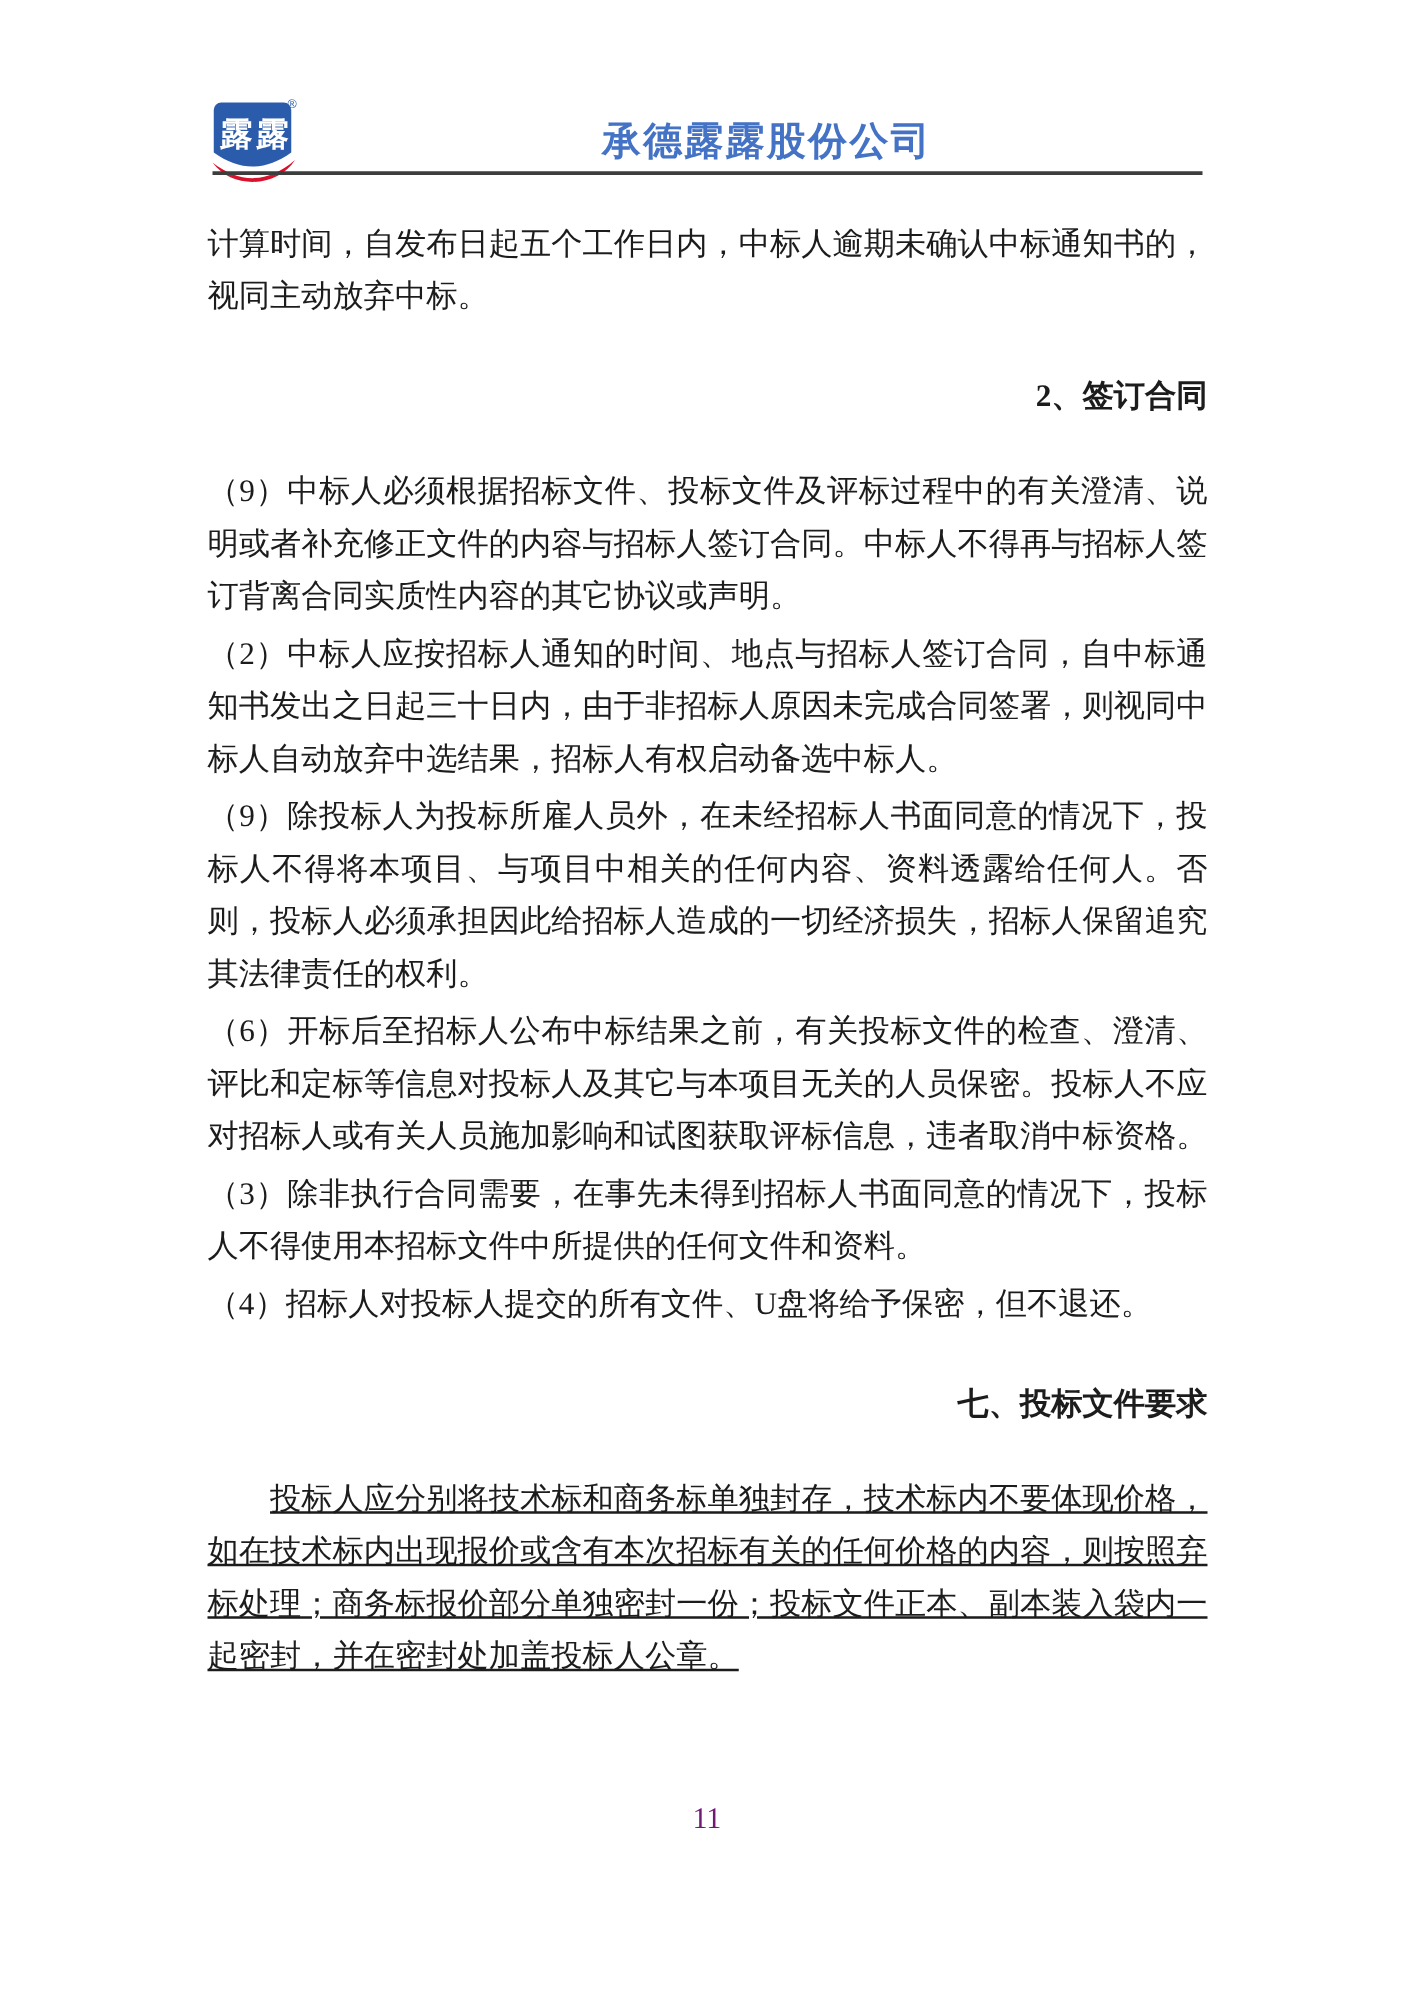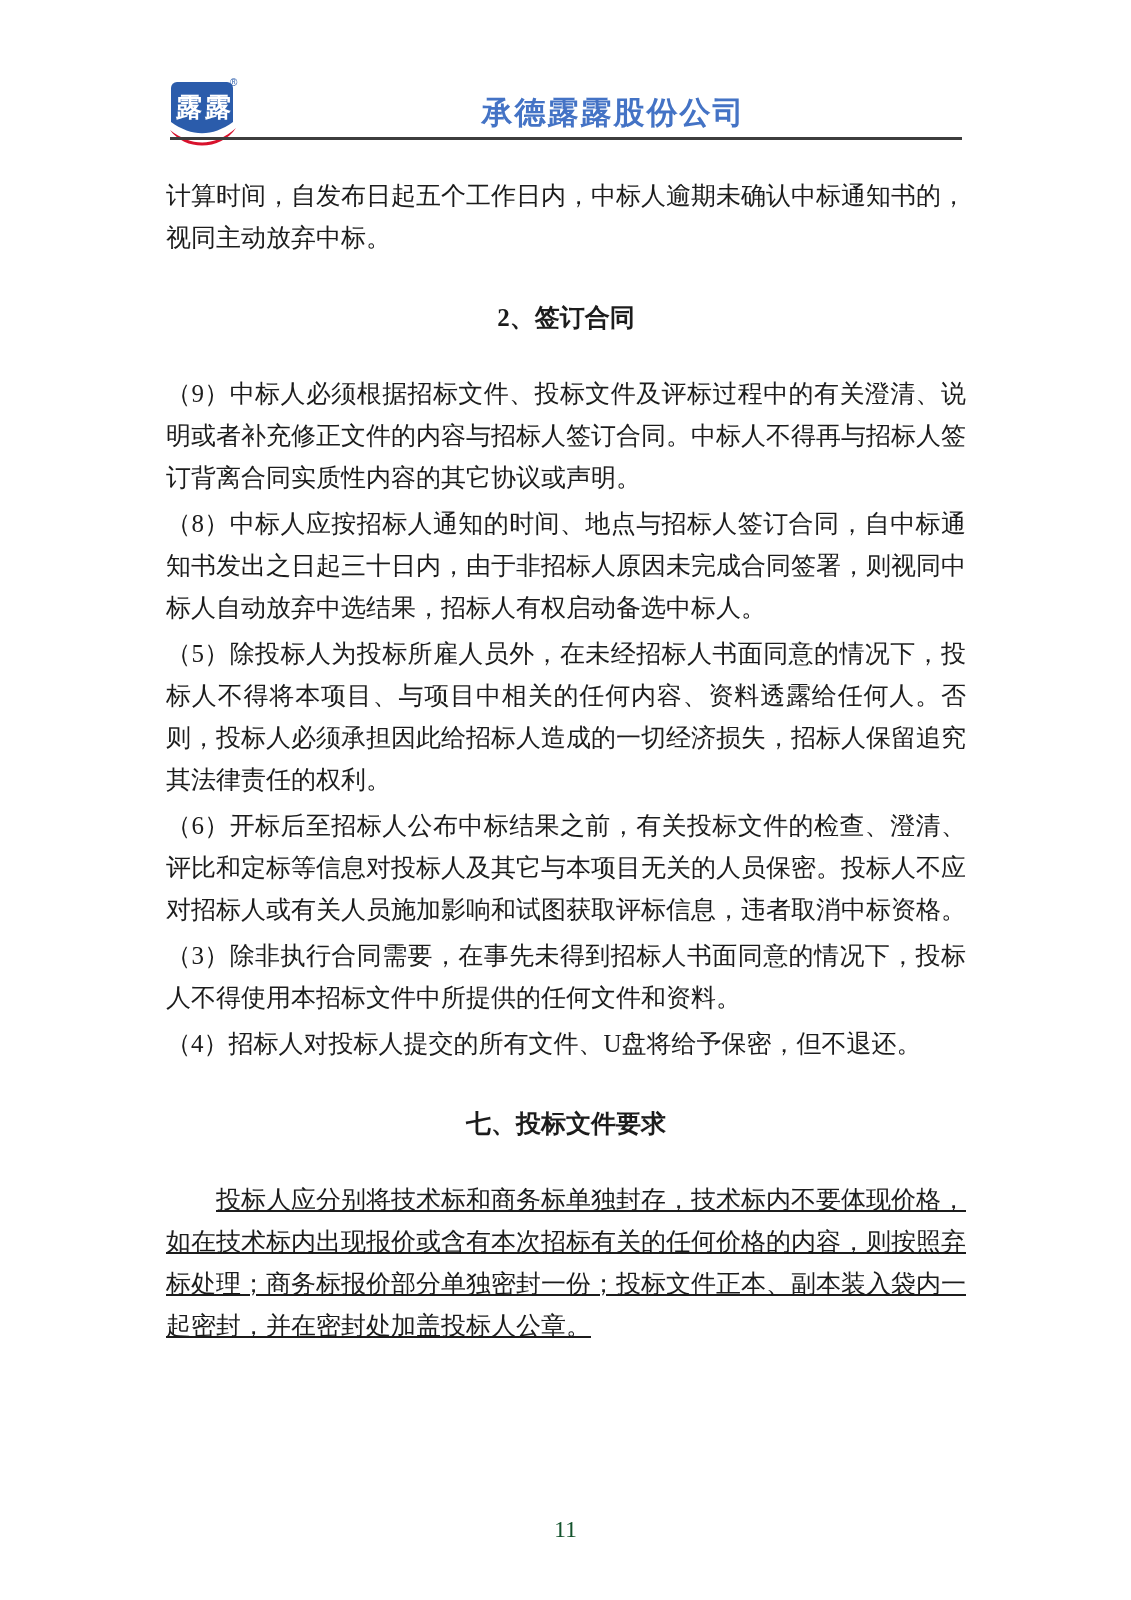--- a/index.html
+++ b/index.html
@@ -50,34 +50,34 @@
     width: 800px;
     font-size: 25px;
     line-height: 42px;
     text-align: justify;
   }
   .para { margin: 0; }
   .para + .para { margin-top: 4px; }
   .heading {
     margin: 38px 0 34px 0;
     font-weight: bold;
-    text-align: center;
+    text-align: right;
     font-size: 25px;
     line-height: 42px;
   }
   .indent { text-indent: 2em; text-decoration: underline; }
   
   .page-number {
     position: absolute;
     left: 0;
-    top: 1516px;
+    top: 1442px;
     width: 1131px;
     text-align: center;
     font-size: 24px;
-    color: #14532d;
+    color: #701a75;
   }
 </style>
 </head>
 <body>
 
 <div class="page">
 
   <div class="logo-box">
     <svg width="78" height="78" viewBox="0 0 78 78">
       <path d="M13 8 h50 a6 6 0 0 1 6 6 v34 c-21 15 -41 15 -62 0 v-34 a6 6 0 0 1 6 -6 z" fill="#2b5cab"></path>
@@ -88,22 +88,22 @@
   </div>
 
   <h1 class="company-name">承德露露股份公司</h1>
 
   <div class="header-rule"></div>
 
   <main class="body-col">
     <p class="para">计算时间，自发布日起五个工作日内，中标人逾期未确认中标通知书的，视同主动放弃中标。</p>
     <h2 class="heading">2、签订合同</h2>
     <p class="para">（9）中标人必须根据招标文件、投标文件及评标过程中的有关澄清、说明或者补充修正文件的内容与招标人签订合同。中标人不得再与招标人签订背离合同实质性内容的其它协议或声明。</p>
-    <p class="para">（8）中标人应按招标人通知的时间、地点与招标人签订合同，自中标通知书发出之日起三十日内，由于非招标人原因未完成合同签署，则视同中标人自动放弃中选结果，招标人有权启动备选中标人。</p>
-    <p class="para">（5）除投标人为投标所雇人员外，在未经招标人书面同意的情况下，投标人不得将本项目、与项目中相关的任何内容、资料透露给任何人。否则，投标人必须承担因此给招标人造成的一切经济损失，招标人保留追究其法律责任的权利。</p>
+    <p class="para">（2）中标人应按招标人通知的时间、地点与招标人签订合同，自中标通知书发出之日起三十日内，由于非招标人原因未完成合同签署，则视同中标人自动放弃中选结果，招标人有权启动备选中标人。</p>
+    <p class="para">（9）除投标人为投标所雇人员外，在未经招标人书面同意的情况下，投标人不得将本项目、与项目中相关的任何内容、资料透露给任何人。否则，投标人必须承担因此给招标人造成的一切经济损失，招标人保留追究其法律责任的权利。</p>
     <p class="para">（6）开标后至招标人公布中标结果之前，有关投标文件的检查、澄清、评比和定标等信息对投标人及其它与本项目无关的人员保密。投标人不应对招标人或有关人员施加影响和试图获取评标信息，违者取消中标资格。</p>
     <p class="para">（3）除非执行合同需要，在事先未得到招标人书面同意的情况下，投标人不得使用本招标文件中所提供的任何文件和资料。</p>
     <p class="para">（4）招标人对投标人提交的所有文件、U盘将给予保密，但不退还。</p>
     <h2 class="heading">七、投标文件要求</h2>
     <p class="para indent">投标人应分别将技术标和商务标单独封存，技术标内不要体现价格，如在技术标内出现报价或含有本次招标有关的任何价格的内容，则按照弃标处理；商务标报价部分单独密封一份；投标文件正本、副本装入袋内一起密封，并在密封处加盖投标人公章。</p>
   </main>
 
   <div class="page-number">11</div>
 
 </div>

